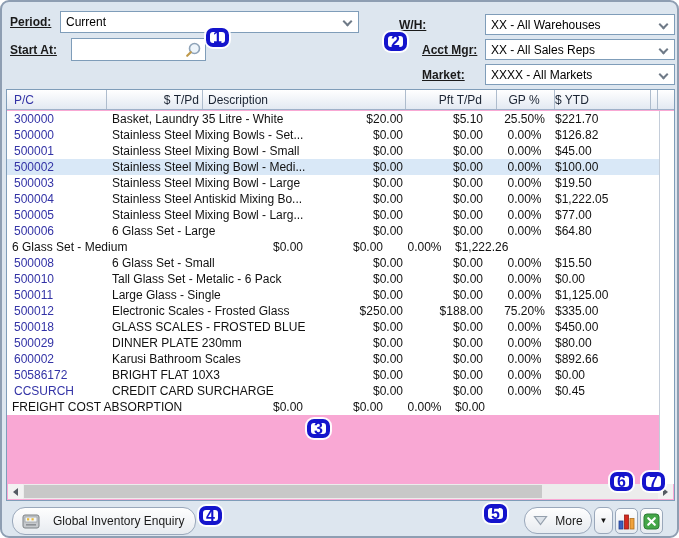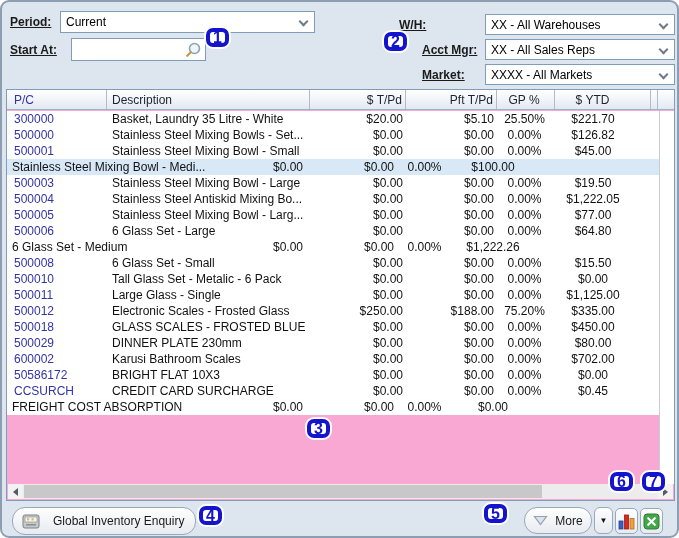--- a/index.html
+++ b/index.html
@@ -11,21 +11,21 @@
   
   .flabel{position:absolute;font-weight:bold;color:#1a1a1a;white-space:nowrap;text-decoration:underline;}
   .combo{position:absolute;background:#fff;border:1px solid #7f9db9;display:flex;
          align-items:center;padding-left:5px;color:#000;}
   .combo .chev{position:absolute;right:7px;top:6px;width:7px;height:7px;
          border-right:2px solid #6f7a87;border-bottom:2px solid #6f7a87;transform:rotate(45deg);}
   .textbox{position:absolute;background:#fff;border:1px solid #7f9db9;display:flex;
          align-items:center;padding-left:5px;}
   .textbox svg{position:absolute;right:3px;top:2px;}
 
-  #combo-period{left:58px;top:9px;width:255px;height:22px;}
+  #combo-period{left:58px;top:9px;width:299px;height:22px;}
   #lbl-period{left:8px;top:13px;}
   #lbl-start{left:8px;top:41px;}
   #input-start{left:69px;top:36px;width:135px;height:23px;}
   #lbl-wh{left:397px;top:16px;}
   #combo-wh{left:483px;top:12px;width:190px;height:21px;}
   #lbl-acct{left:420px;top:41px;}
   #combo-acct{left:483px;top:37px;width:190px;height:21px;}
   #lbl-market{left:420px;top:66px;}
   #combo-market{left:483px;top:62px;width:190px;height:21px;}
 
@@ -34,23 +34,23 @@
         border:1px solid #7f9db9;overflow:hidden;}
   .ghead{display:flex;height:20px;background:linear-gradient(#ffffff,#e3e9f2);
          border-bottom:1px solid #9fb1c9;color:#1b2433;align-items:center;}
   .ghead .hc{height:100%;display:flex;align-items:center;border-right:1px solid #aebccd;}
   .rows{position:absolute;left:0;top:21px;right:0;}
   .trow{display:flex;height:16px;line-height:16px;background:#fff;}
   .trow.selected{background:#d9e8f7;}
   .c-pc{width:100px;padding-left:7px;color:#3333a6;overflow:hidden;white-space:nowrap;}
   .c-desc{width:203px;padding-left:5px;overflow:hidden;white-space:nowrap;}
   .c-tpd{width:96px;text-align:right;padding-right:3px;}
-  .c-pft{width:91px;text-align:right;padding-right:3px;}
+  .c-pft{width:91px;text-align:right;padding-right:14px;}
   .c-gp{width:58px;text-align:center;padding-right:3px;}
-  .c-ytd{width:96px;text-align:center;padding-right:20px;}
+  .c-ytd{width:96px;text-align:left;padding-right:20px;}
   .c-sliver{width:7px;}
   .ghead .c-tpd,.ghead .c-pft,.ghead .c-gp,.ghead .c-ytd{display:block;line-height:20px;}
   .vstrip{position:absolute;top:21px;right:0;width:15px;bottom:16px;background:#fff;
           border-left:1px solid #c4cdd9;}
 
   
   .hscroll{position:absolute;left:1px;right:1px;bottom:1px;height:15px;background:#ececec;}
   .hs-left,.hs-right{position:absolute;top:0;width:15px;height:15px;background:#f2f2f2;
           display:flex;align-items:center;justify-content:center;}
   .hs-left{left:0;} .hs-right{right:0;}
@@ -119,22 +119,22 @@
 
     <div class="flabel" id="lbl-market">Market:</div>
     <div class="combo" id="combo-market">
       <span>XXXX - All Markets</span>
       <span class="chev"></span>
     </div>
 
     <div class="grid">
       <div class="ghead">
         <div class="hc c-pc">P/C</div>
+        <div class="hc c-tpd">$ T/Pd</div>
         <div class="hc c-desc">Description</div>
-        <div class="hc c-tpd">$ T/Pd</div>
         <div class="hc c-pft">Pft T/Pd</div>
         <div class="hc c-gp">GP %</div>
         <div class="hc c-ytd">$ YTD</div>
         <div class="hc c-sliver"></div>
       </div>
       <div class="rows">
           <div class="trow">
     <div class="c-pc">300000</div>
     <div class="c-desc">Basket, Laundry 35 Litre - White</div>
     <div class="c-tpd">$20.00</div>
@@ -152,20 +152,21 @@
   </div>
           <div class="trow">
     <div class="c-pc">500001</div>
     <div class="c-desc">Stainless Steel Mixing Bowl - Small</div>
     <div class="c-tpd">$0.00</div>
     <div class="c-pft">$0.00</div>
     <div class="c-gp">0.00%</div>
     <div class="c-ytd">$45.00</div>
   </div>
           <div class="trow selected">
+    <div class="c-pc">500002</div>
     <div class="c-desc">Stainless Steel Mixing Bowl - Medi...</div>
     <div class="c-tpd">$0.00</div>
     <div class="c-pft">$0.00</div>
     <div class="c-gp">0.00%</div>
     <div class="c-ytd">$100.00</div>
   </div>
           <div class="trow">
     <div class="c-pc">500003</div>
     <div class="c-desc">Stainless Steel Mixing Bowl - Large</div>
     <div class="c-tpd">$0.00</div>
@@ -251,21 +252,21 @@
     <div class="c-pft">$0.00</div>
     <div class="c-gp">0.00%</div>
     <div class="c-ytd">$80.00</div>
   </div>
           <div class="trow">
     <div class="c-pc">600002</div>
     <div class="c-desc">Karusi Bathroom Scales</div>
     <div class="c-tpd">$0.00</div>
     <div class="c-pft">$0.00</div>
     <div class="c-gp">0.00%</div>
-    <div class="c-ytd">$702.00</div>
+    <div class="c-ytd">$892.66</div>
   </div>
           <div class="trow">
     <div class="c-pc">50586172</div>
     <div class="c-desc">BRIGHT FLAT 10X3</div>
     <div class="c-tpd">$0.00</div>
     <div class="c-pft">$0.00</div>
     <div class="c-gp">0.00%</div>
     <div class="c-ytd">$0.00</div>
   </div>
           <div class="trow">

